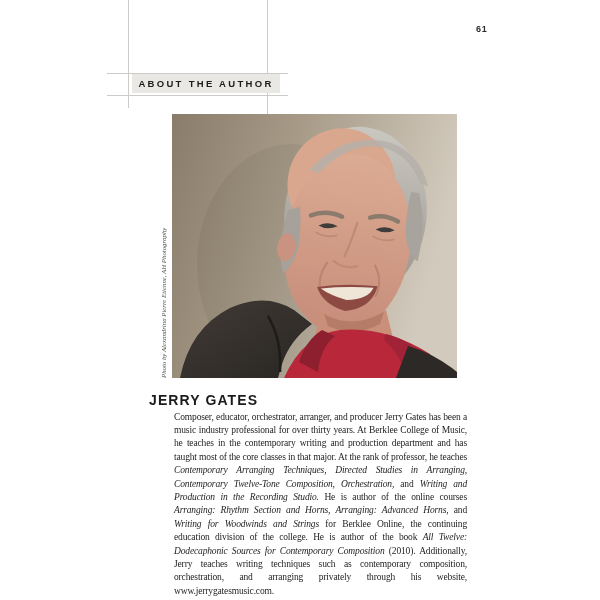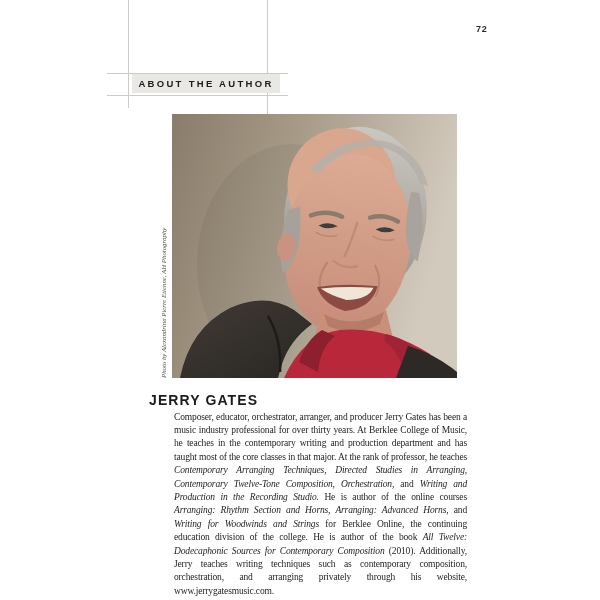--- a/index.html
+++ b/index.html
@@ -46,21 +46,21 @@
     line-height:13.4px; letter-spacing:-0.15px; color:#242424;
     text-align:justify;
   }
   .bio .it { font-style:italic; }
 </style>
 </head>
 <body>
 
 <div class="page">
 
-  <div class="page-number">72</div>
+  <div class="page-number">61</div>
 
   <div class="rule v-rule-left"></div>
   <div class="rule v-rule-right"></div>
   <div class="rule h-rule-top"></div>
   <div class="rule h-rule-bottom"></div>
 
   <div class="header-box">
     <span>ABOUT THE AUTHOR</span>
   </div>
 

